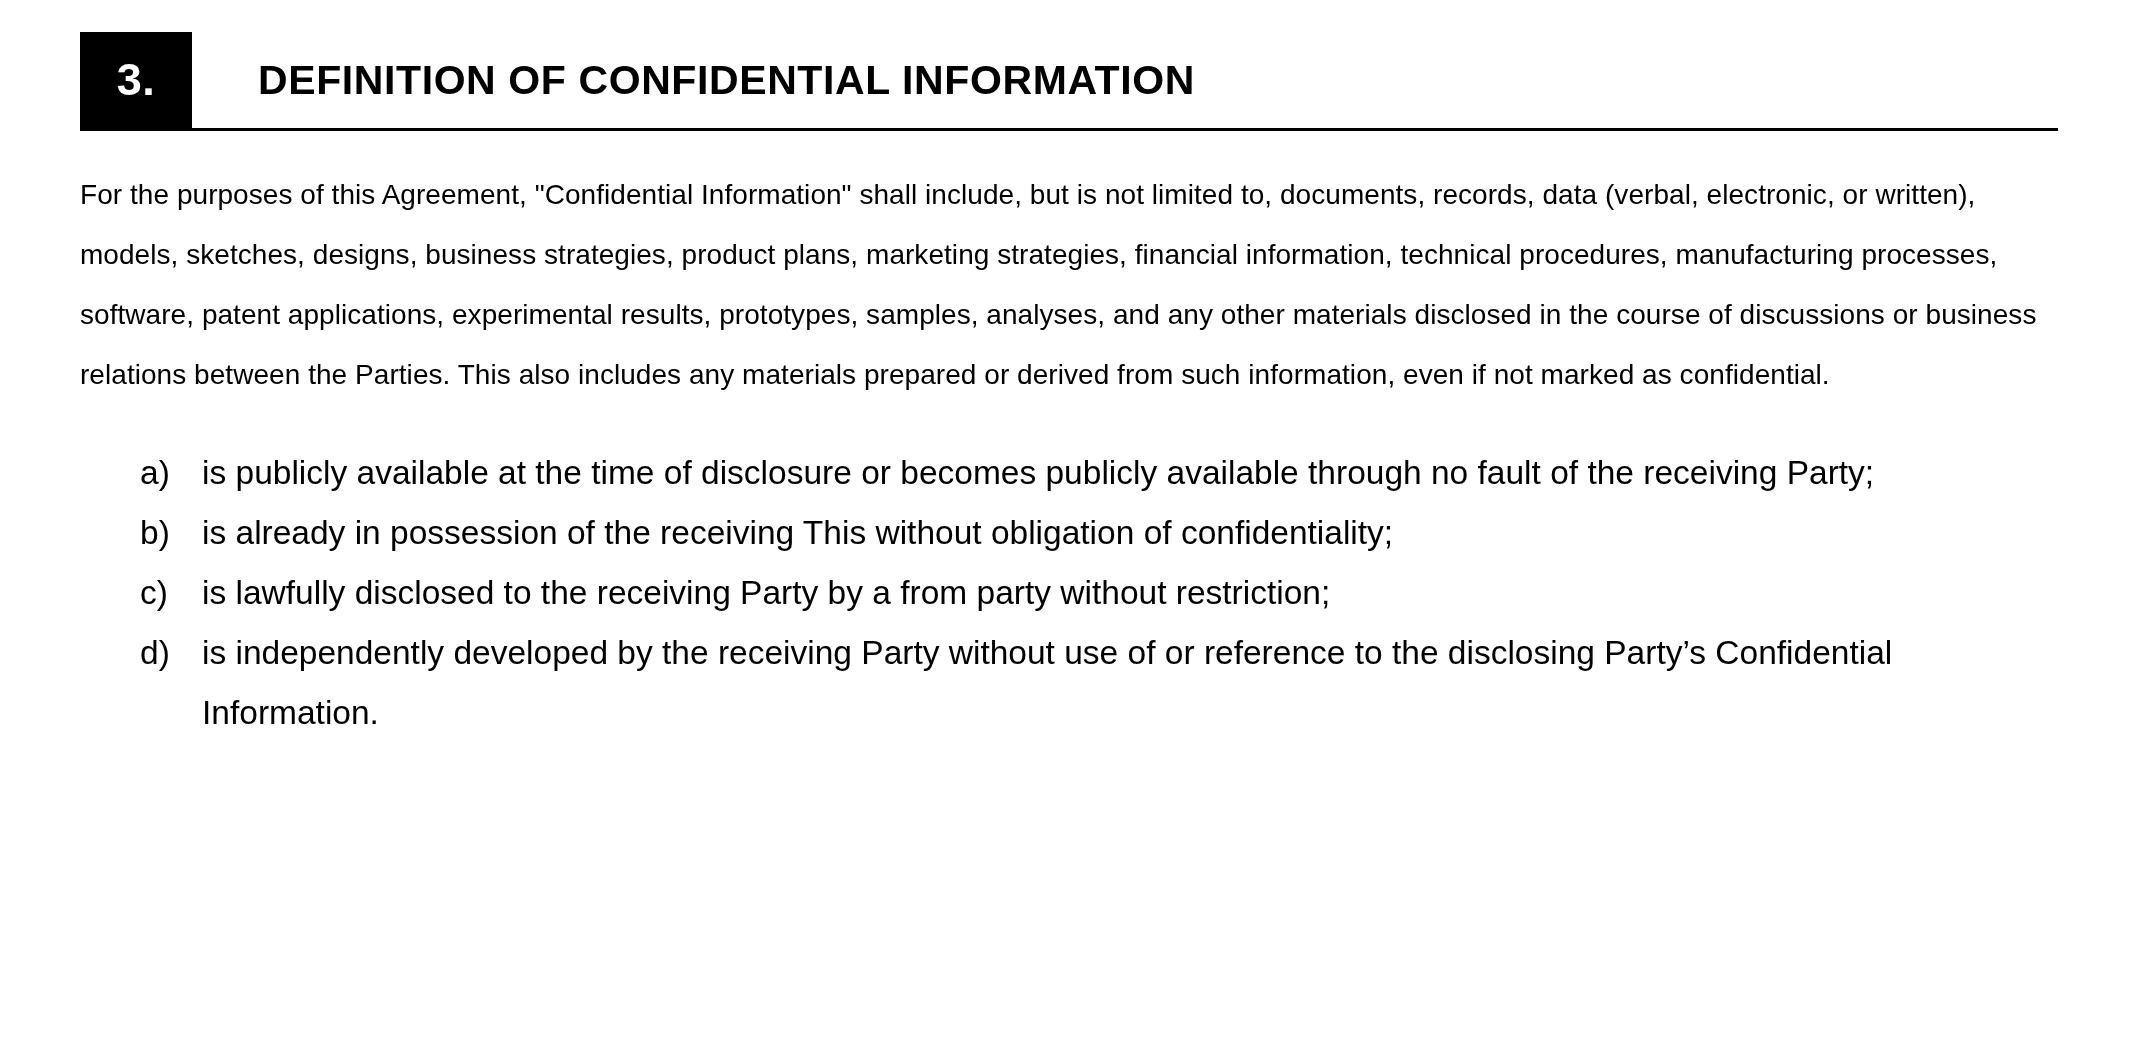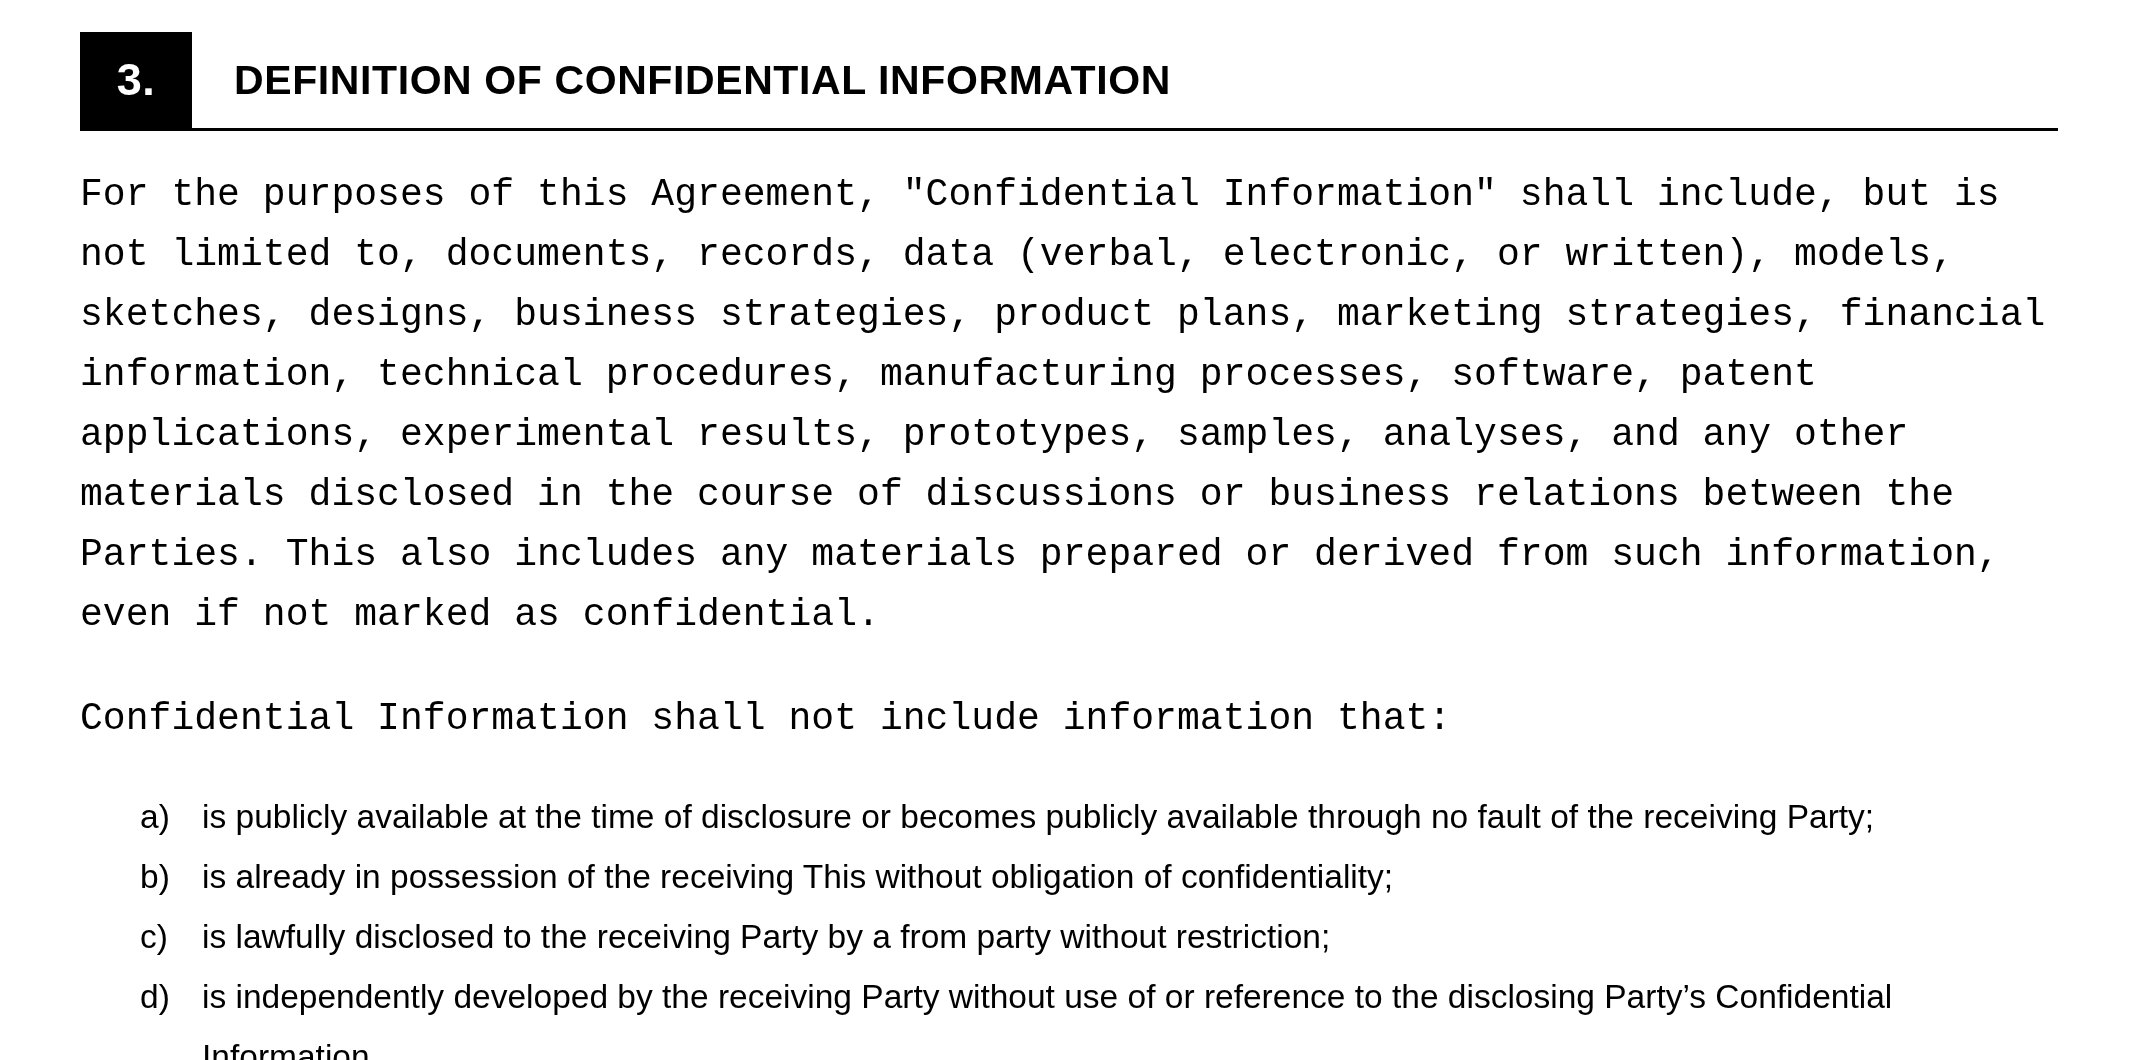--- a/index.html
+++ b/index.html
@@ -38,47 +38,46 @@
     align-items: center;
     justify-content: center;
     font-size: 45px;
     font-weight: bold;
     letter-spacing: 0.5px;
   }
   .section-title-wrap {
     flex: 1;
     display: flex;
     align-items: center;
-    padding-left: 42px;
+    padding-left: 66px;
     height: 96px;
   }
   .section-title {
     font-size: 41px;
     font-weight: bold;
     letter-spacing: 0.6px;
     color: #000000;
     white-space: nowrap;
   }
   .head-rule {
     height: 3px;
     background: #000000;
     margin-top: 0px;
     margin-left: 0px;
     width: 100%;
   }
 
   
   .body-block {
     margin-top: 34px;
-    font-size: 38px;
+    font-size: 28px;
     line-height: 60px;
     letter-spacing: 0.05px;
     text-align: left;
     max-width: 1990px;
-    font-family: Liberation Mono, monospace;
   }
   .body-block.second {
     margin-top: 44px;
   }
 
   
   .lettered-list {
     margin-top: 38px;
     margin-left: 60px;
   }
@@ -107,21 +106,20 @@
   <div class="section-head">
     <div class="section-number-box">3.</div>
     <div class="section-title-wrap">
       <div class="section-title">DEFINITION OF CONFIDENTIAL INFORMATION</div>
     </div>
   </div>
   <div class="head-rule"></div>
 
   <div class="body-block">For the purposes of this Agreement, "Confidential Information" shall include, but is not limited to, documents, records, data (verbal, electronic, or written), models, sketches, designs, business strategies, product plans, marketing strategies, financial information, technical procedures, manufacturing processes, software, patent applications, experimental results, prototypes, samples, analyses, and any other materials disclosed in the course of discussions or business relations between the Parties. This also includes any materials prepared or derived from such information, even if not marked as confidential.</div>
 
-  <div class="body-block second">Confidential Information shall not include information that:</div>
 
   <div class="lettered-list">
 
     <div class="list-item">
       <span class="list-marker">a)</span>
       <span class="list-text">is publicly available at the time of disclosure or becomes publicly available through no fault of the receiving Party;</span>
     </div>
 
     <div class="list-item">
       <span class="list-marker">b)</span>

